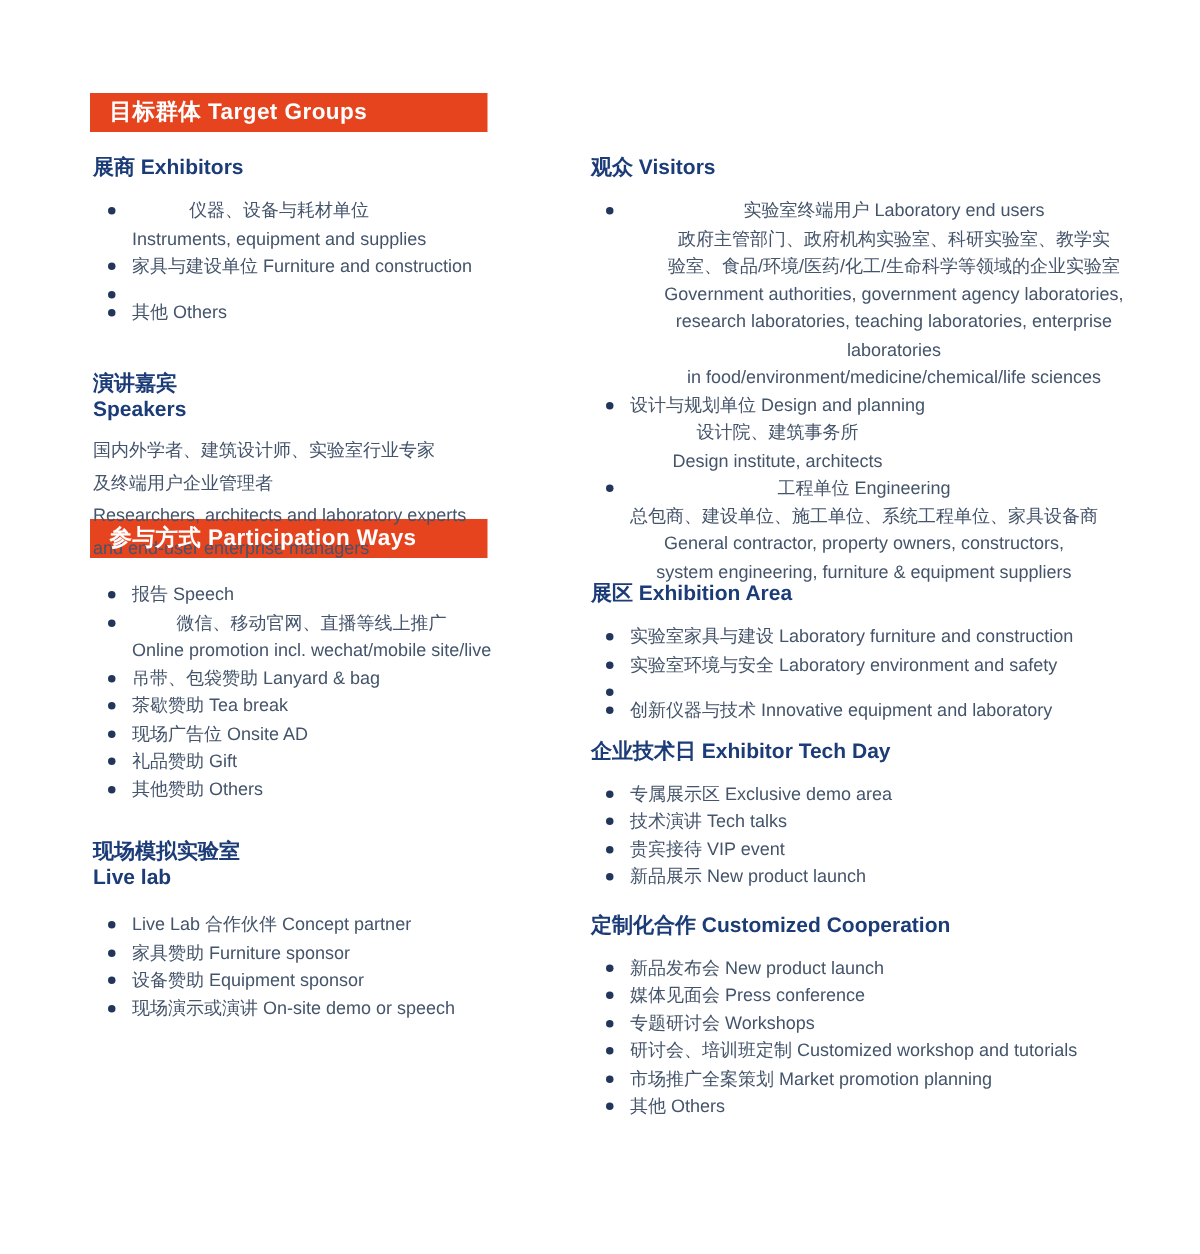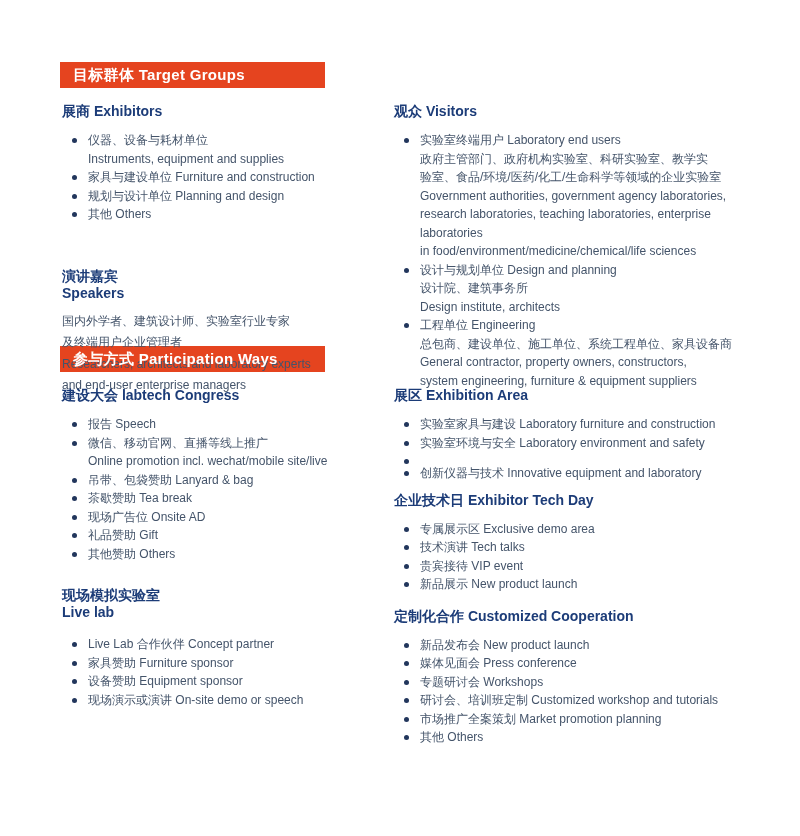--- a/index.html
+++ b/index.html
@@ -33,36 +33,36 @@
   }
   .cols{display:flex;margin-top:15px;}
   .col-left{width:332px;flex:none;}
   .col-right{flex:1;min-width:0;}
   h3.sec{
     color:var(--heading);
     font-size:14px;font-weight:bold;
     line-height:17px;
     margin-bottom:11px;
   }
-  ul.blist{list-style:none;}
+  ul.blist{list-style:none;text-align:center;}
   ul.blist li{display:flex;align-items:flex-start;}
   ul.blist .dot{
     flex:none;width:5px;height:5px;border-radius:50%;
     background:var(--bullet);
     margin:7px 11px 0 10px;
   }
   ul.blist .li-text{
     color:var(--body);
     font-size:12px;line-height:18.5px;
   }
   .para{
     color:var(--body);
     font-size:12px;line-height:21.5px;
   }
-  .sec-speakers{margin-top:44px;}
+  .sec-speakers{margin-top:30px;}
   .sec-livelab{margin-top:24px;}
   .sec-techday{margin-top:9px;}
   .sec-custom{margin-top:14px;}
 </style>
 </head>
 <body>
 
 <div class="page">
 
   <div class="half half-top">
@@ -80,23 +80,20 @@
                 </div>
               </li>
               <li>
                 <span class="dot"></span>
                 <div class="li-text">
                   <div>家具与建设单位 Furniture and construction</div>
                 </div>
               </li>
               <li>
                 <span class="dot"></span>
-                <div class="li-text">
-                  <div>规划与设计单位 Planning and design</div>
-                </div>
               </li>
               <li>
                 <span class="dot"></span>
                 <div class="li-text">
                   <div>其他 Others</div>
                 </div>
               </li>
             </ul>
         </div>
         <div class="sec-speakers">
@@ -148,21 +145,20 @@
         </div>
       </div>
     </div>
   </div>
 
   <div class="half">
     <div class="banner">参与方式 Participation Ways</div>
     <div class="cols">
       <div class="col-left">
         <div>
-          <h3 class="sec">建设大会 labtech Congress</h3>
           <ul class="blist">
               <li>
                 <span class="dot"></span>
                 <div class="li-text">
                   <div>报告 Speech</div>
                 </div>
               </li>
               <li>
                 <span class="dot"></span>
                 <div class="li-text">

